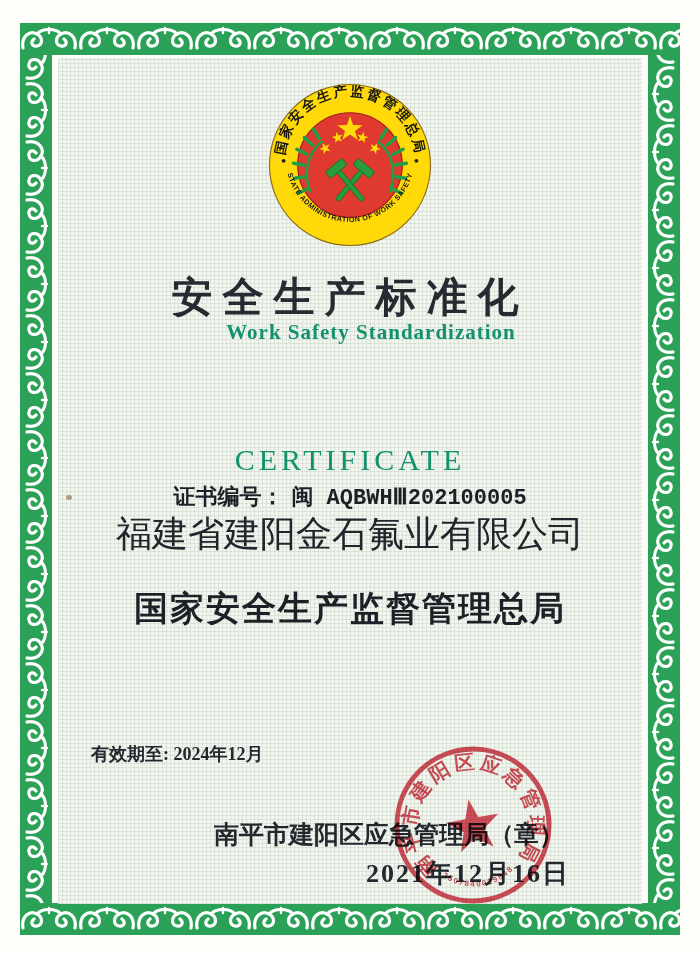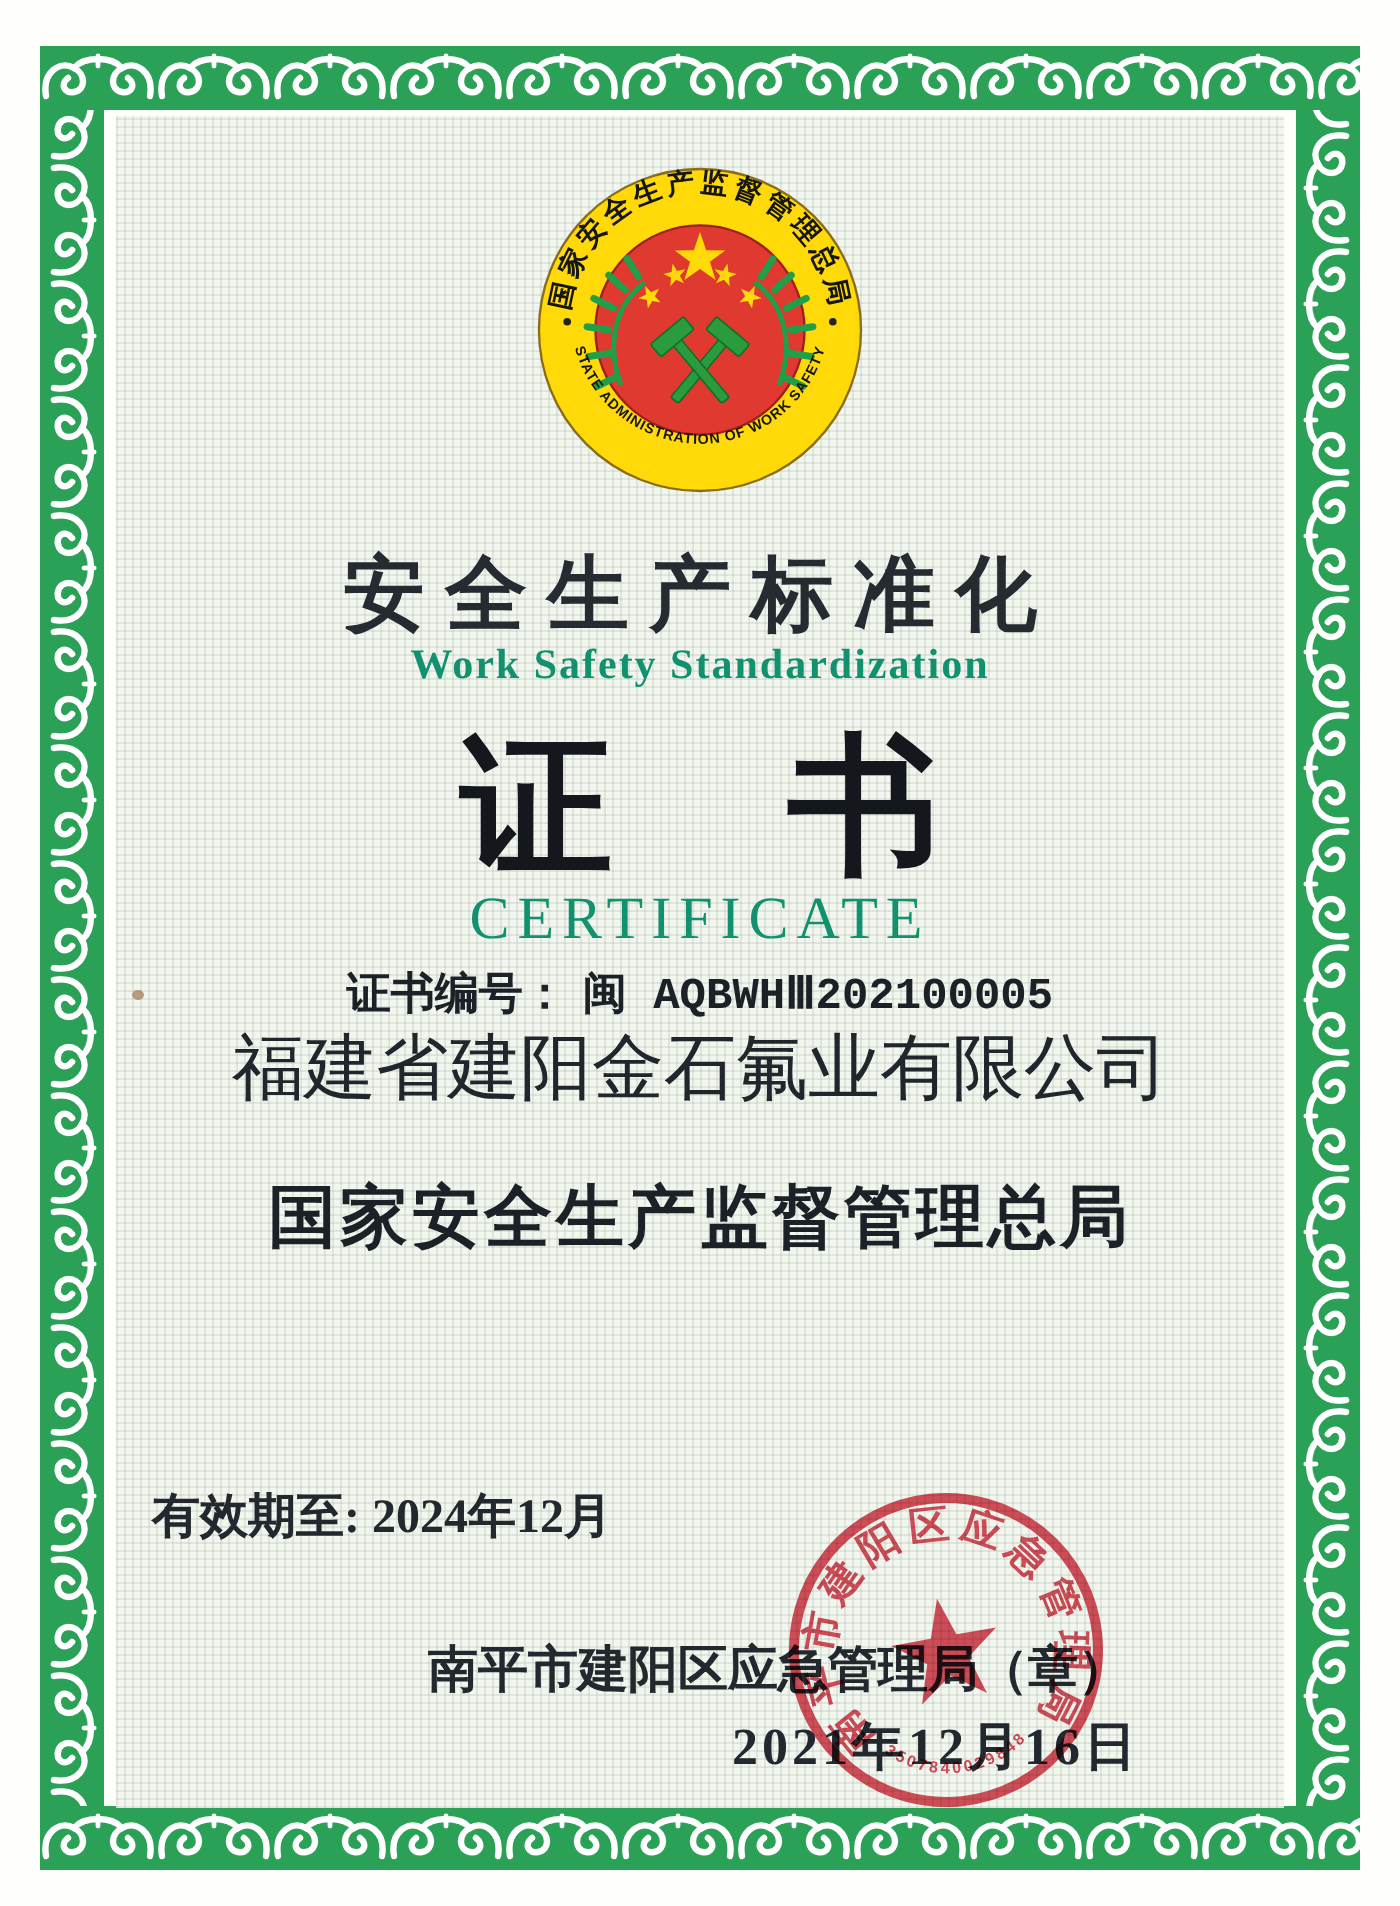--- a/index.html
+++ b/index.html
@@ -16,21 +16,21 @@
       repeating-linear-gradient(0deg, rgba(150,172,152,.22) 0 1px, transparent 1px 4px),
       repeating-linear-gradient(90deg, rgba(150,172,152,.22) 0 1px, transparent 1px 4px);
   }
   .line{position:absolute;width:100%;text-align:center;color:#23282e;}
   .emblem{position:absolute;left:209px;top:24px;}
   .title-cn{
     top:212px;font-size:41px;font-weight:700;letter-spacing:10px;
     color:#262a31;font-family:"Liberation Serif","DejaVu Serif",serif;
   }
   .title-en{
-    top:262px;font-size:21px;font-weight:600;letter-spacing:1px;color:#12916f;
+    top:262px;font-size:21px;font-weight:600;letter-spacing:1px;color:#12916f;padding-left:21px;
   }
   .doc-cn{
     top:295px;font-size:76px;font-weight:700;color:#14181d;
     letter-spacing:1.15em;text-indent:1.15em;
     font-family:"Liberation Serif","DejaVu Serif",serif;
   }
   .doc-en{
     top:385px;font-size:30px;letter-spacing:4px;color:#12916f;font-weight:500;
   }
   .cert-no{
@@ -38,21 +38,21 @@
     font-family:Liberation Mono, monospace;
   }
   .cert-no .gap{display:inline-block;width:8px;}
   .company{top:452px;font-size:36px;font-weight:500;color:#21262d;}
   .grade{
     top:528px;font-size:34px;font-weight:700;color:#1c2127;letter-spacing:2px;
     font-family:"Liberation Sans","DejaVu Sans",sans-serif;
   }
   .category{top:575px;font-size:22px;font-weight:500;color:#23282e;}
   .validity{
-    position:absolute;left:18px;top:684px;font-size:24px;font-weight:700;color:#23282e;
+    position:absolute;left:33px;top:684px;font-size:18px;font-weight:700;color:#23282e;
   }
   .issuer{
     position:absolute;right:78px;top:760px;font-size:25px;font-weight:700;
     color:#23282e;text-align:right;
   }
   .issue-date{
     position:absolute;right:72px;top:798px;font-size:26px;font-weight:600;
     color:#23282e;text-align:right;letter-spacing:2px;
   }
   .stamp{
@@ -136,21 +136,20 @@
     </text>
     <text font-family="Liberation Sans, DejaVu Sans, sans-serif" font-size="8.6" font-weight="700" fill="#161616" letter-spacing="0.6">
       <textPath href="#arcBottom" startOffset="50%" text-anchor="middle">STATE ADMINISTRATION OF WORK SAFETY</textPath>
     </text>
     <circle cx="20" cy="95" r="2.3" fill="#222"></circle>
     <circle cx="180" cy="95" r="2.3" fill="#222"></circle>
   </svg>
 
   <div class="line title-cn">安全生产标准化</div>
   <div class="line title-en">Work Safety Standardization</div>
-  <div class="line doc-cn">证书</div>
   <div class="line doc-en">CERTIFICATE</div>
 
   <div class="line cert-no">
     <span>证书编号：</span><span class="gap"></span><span>闽 AQBWHⅢ202100005</span>
   </div>
 
   <div class="line company">福建省建阳金石氟业有限公司</div>
   <div class="line grade">国家安全生产监督管理总局</div>
 
   <div class="validity">

